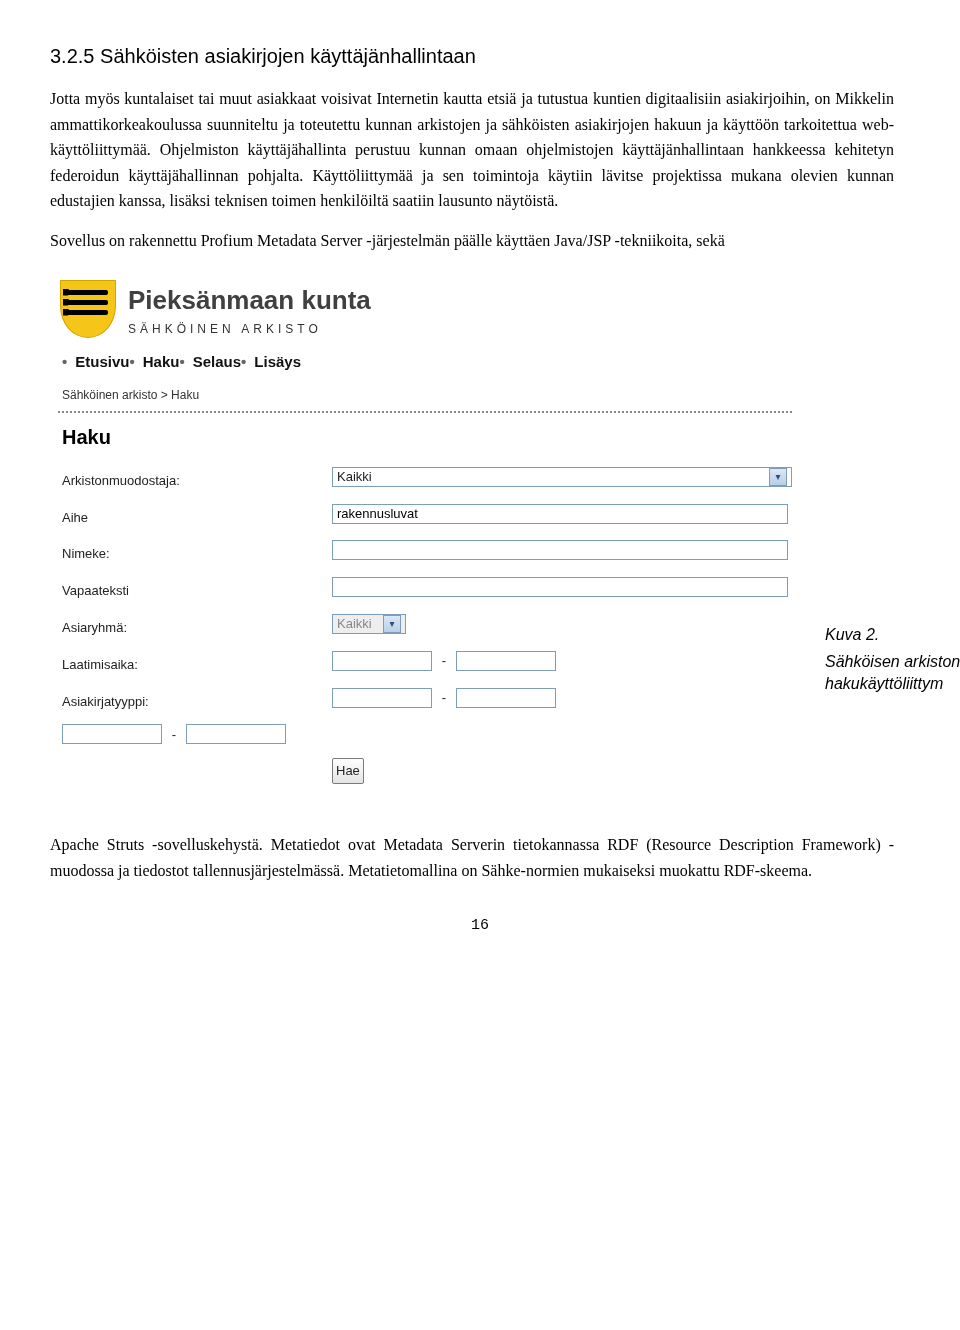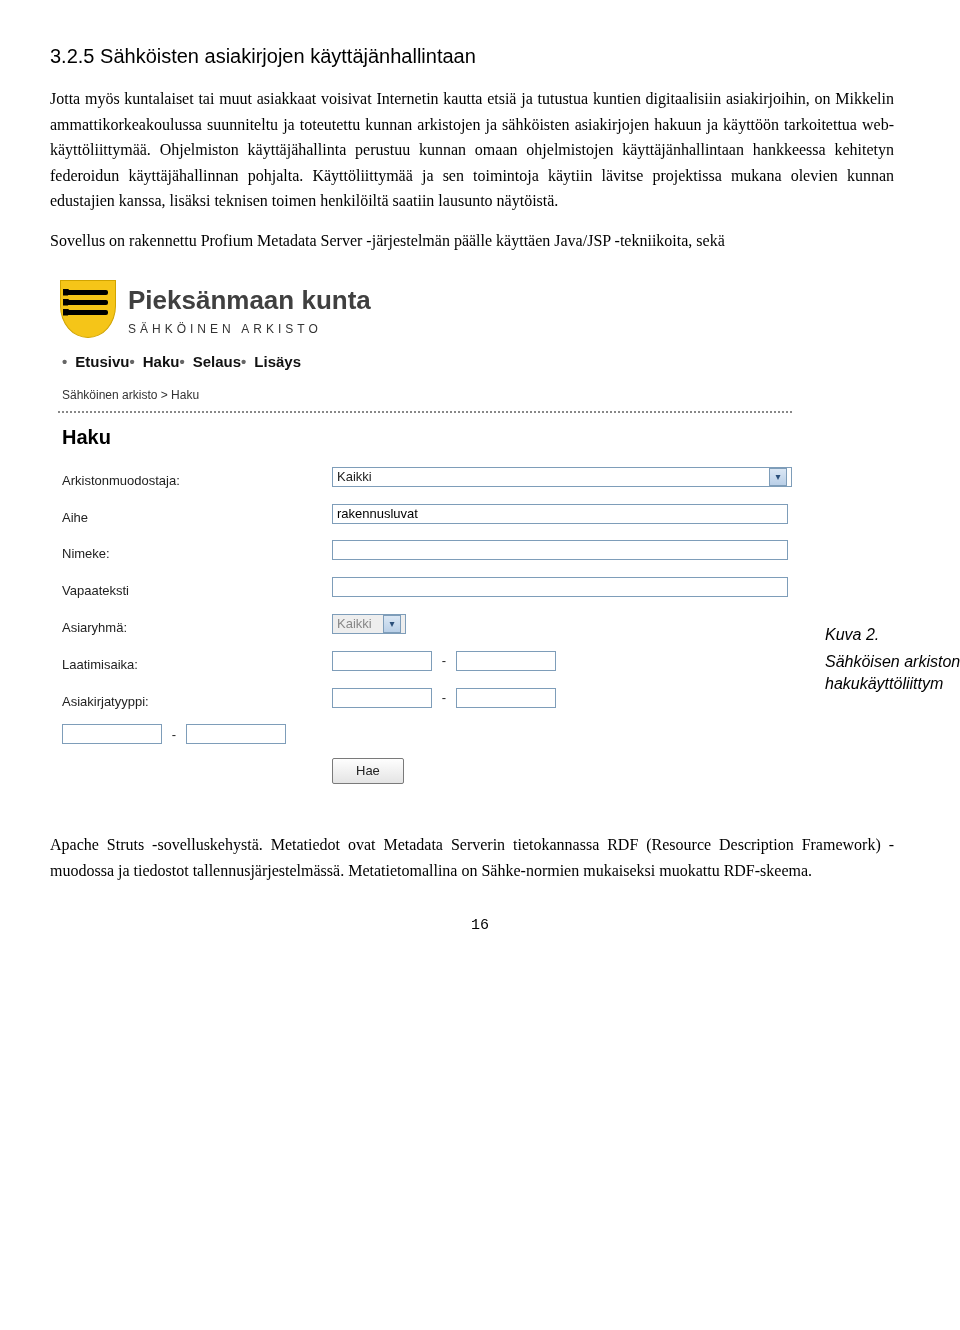--- a/index.html
+++ b/index.html
@@ -165,21 +165,21 @@
     width: 458px;
     height: 110px;
     border: 1px solid #7e9db9;
     background: #e8e6da;
   }
   .dash {
     margin: 0 6px;
   }
   .hae-btn {
     display: inline-block;
-    padding: 2px 23px;
+    padding: 2px 3px;
     font-family: Arial, sans-serif;
     font-size: 13px;
     background: linear-gradient(#fefefe,#e4e4e4);
     border: 1px solid #7a7a7a;
     border-radius: 2px;
   }
   .caption {
     position: absolute;
     left: 775px;
     top: 350px;

